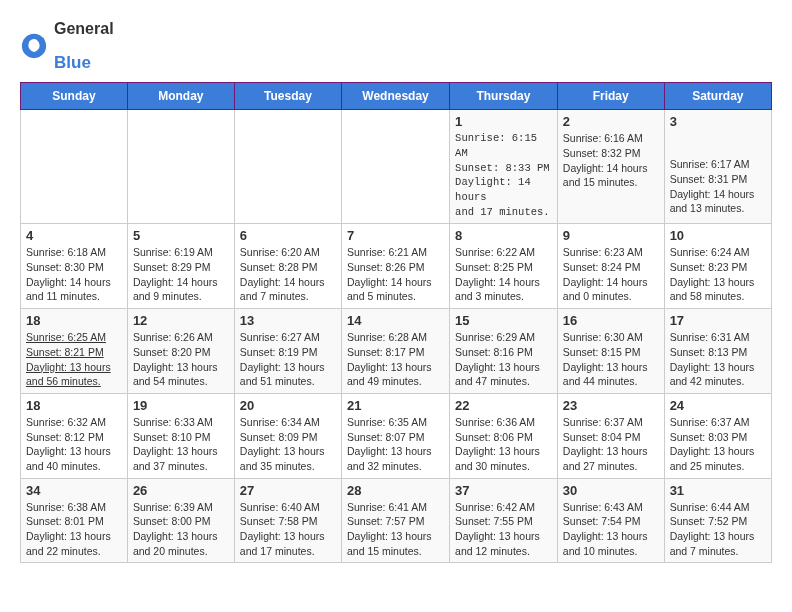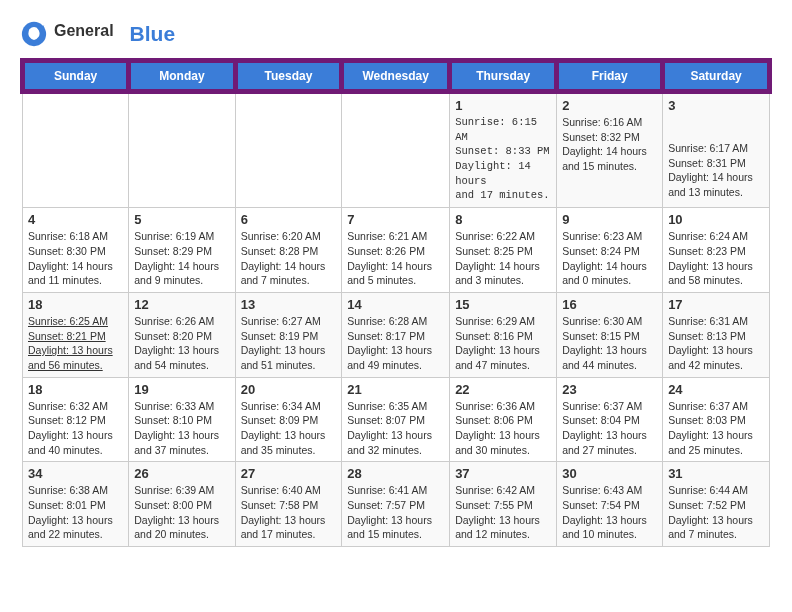--- a/index.html
+++ b/index.html
@@ -16,33 +16,33 @@
       align-items: flex-start;
       margin-bottom: 10px;
     }
     .logo {
       display: flex;
       align-items: center;
       gap: 6px;
     }
     .logo-text {
       display: flex;
-      flex-direction: row;
+      flex-direction: column;
       line-height: 1.1;
-      gap: 16px;
     }
     .logo-general {
       font-size: 16px;
       font-weight: bold;
       color: #333;
     }
     .logo-blue {
-      font-size: 21px;
+      font-size: 17px;
       font-weight: bold;
       color: #3b7dd8;
+      margin-top: 16px;
     }
     .logo-icon {
       width: 28px;
       height: 28px;
     }
     .title-block {
       text-align: right;
     }
     .month-year {
       font-size: 36px;
@@ -59,21 +59,21 @@
       border-collapse: collapse;
       font-size: 11px;
     }
     thead th {
       background-color: #3b7dd8;
       color: #fff;
       text-align: center;
       padding: 6px 4px;
       font-size: 12px;
       font-weight: bold;
-      border: 5px solid #701a75;
+      border: 1px solid #701a75;
     }
     tbody td {
       border: 1px solid #ccc;
       vertical-align: top;
       padding: 4px 5px;
       width: 110px;
       min-height: 80px;
       height: 80px;
       background: #fff;
     }

